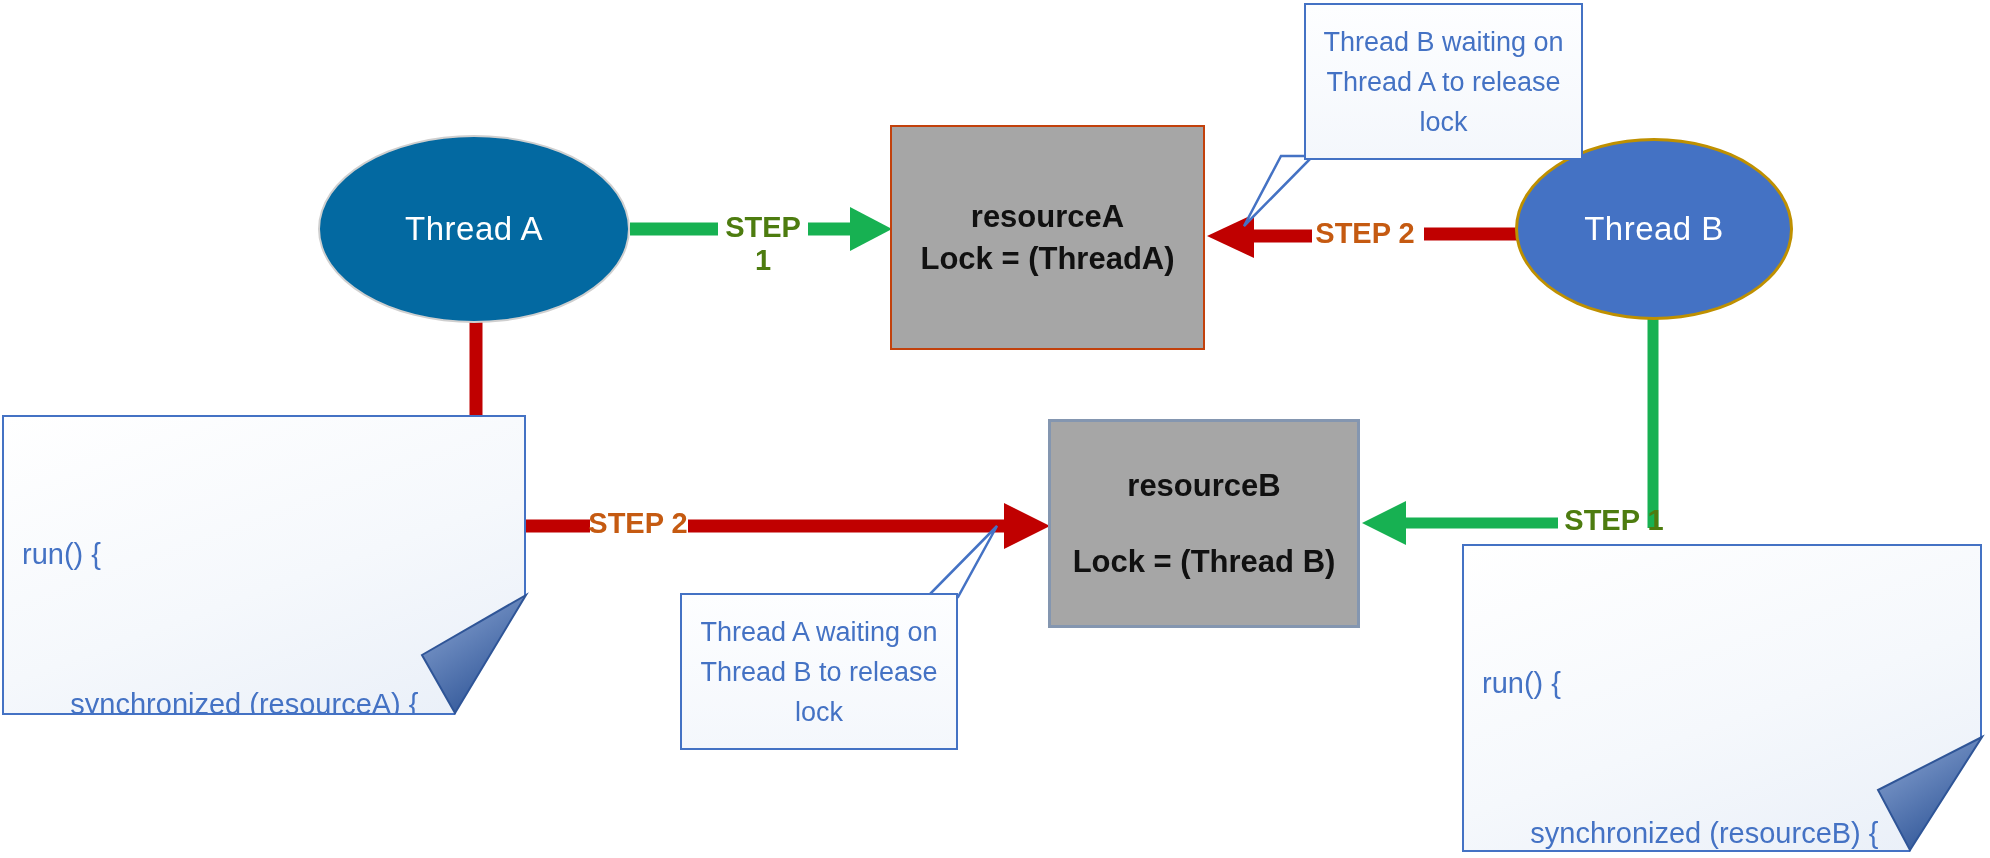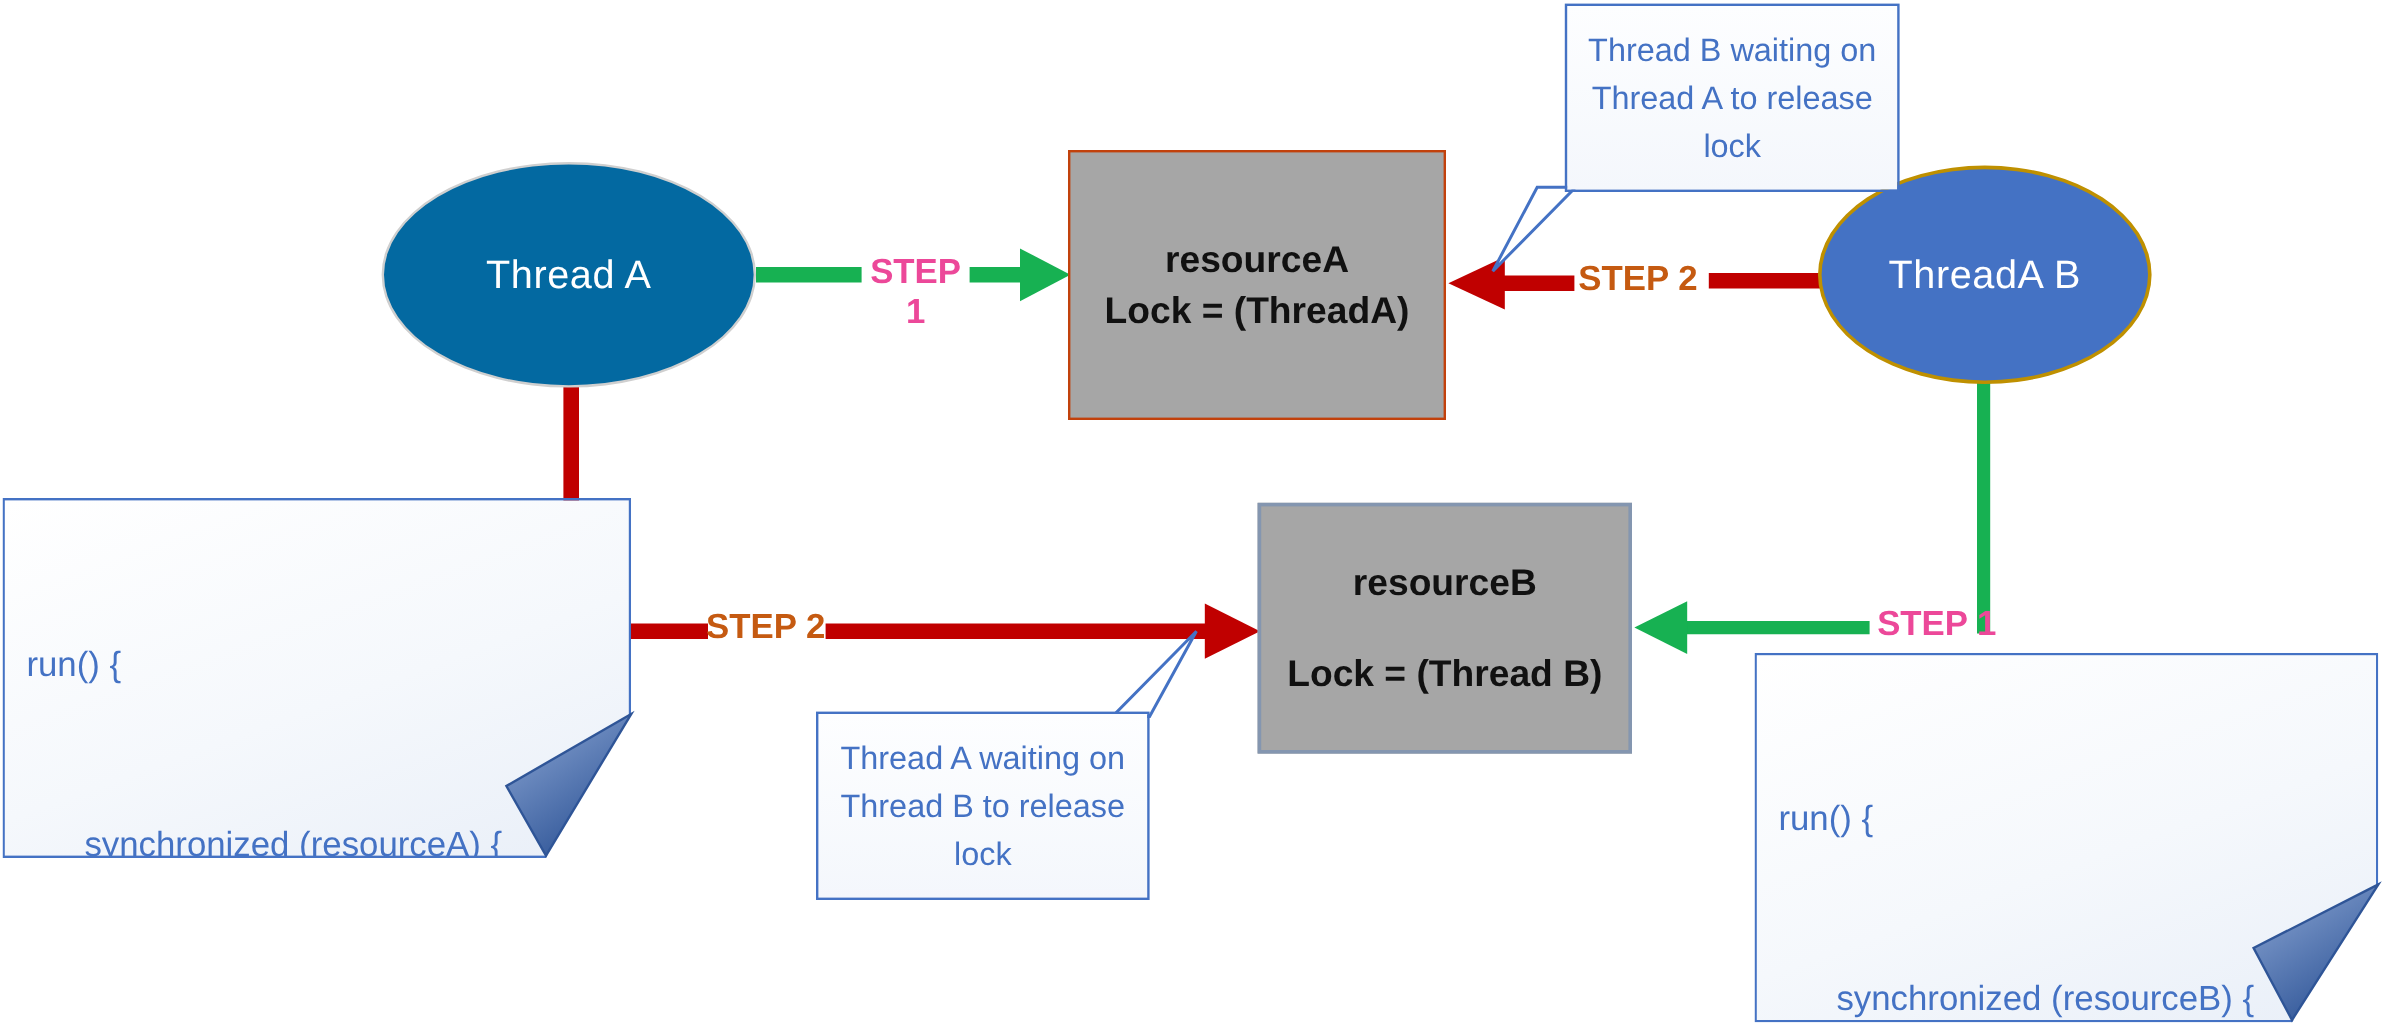--- a/index.html
+++ b/index.html
@@ -36,21 +36,21 @@
         border:2.5px solid #4472C4;color:#4472C4;font-size:29px;line-height:50px;
         padding:12px 0 0 18px;white-space:pre;}
   #note-left{left:2px;top:415px;width:524px;height:300px;
     clip-path:polygon(0 0,100% 0,100% 180px,453px 100%,0 100%);}
   #note-right{left:1462px;top:544px;width:520px;height:308px;
     clip-path:polygon(0 0,100% 0,100% 193px,448px 100%,0 100%);}
   .codeline{white-space:pre;}
 
   
   .steplabel{font-weight:bold;font-size:29px;text-align:center;z-index:12;}
-  .step-blue{color:#ec4899;}
+  .step-blue{color:#4d7c0f;}
   .step-orange{color:#C55A11;}
   #label-step1-a{left:715px;top:211px;width:96px;}
   #label-step2-b{left:1306px;top:217px;width:118px;}
   #label-step2-a{left:586px;top:507px;width:104px;}
   #label-step1-b{left:1562px;top:504px;width:104px;}
 </style>
 </head>
 <body>
 
 <div id="canvas">
@@ -76,21 +76,21 @@
     <polygon points="1406,501 1362,523 1406,545" fill="#17B152"></polygon>
 
     <polygon points="1281,156 1313,156 1244,226" fill="#ffffff" stroke="#4472C4" stroke-width="2.5"></polygon>
     <polygon points="927,597 958,597 997,526" fill="#ffffff" stroke="#4472C4" stroke-width="2.5"></polygon>
   </svg>
 
   <div class="node" id="thread-a">
     <span>Thread A</span>
   </div>
   <div class="node" id="thread-b">
-    <span>ThreadA B</span>
+    <span>Thread B</span>
   </div>
 
   <div class="box" id="resource-a">
     <div>resourceA</div>
     <div>Lock = (ThreadA)</div>
   </div>
   <div class="box" id="resource-b">
     <div>resourceB</div>
     <div>Lock = (Thread B)</div>
   </div>

